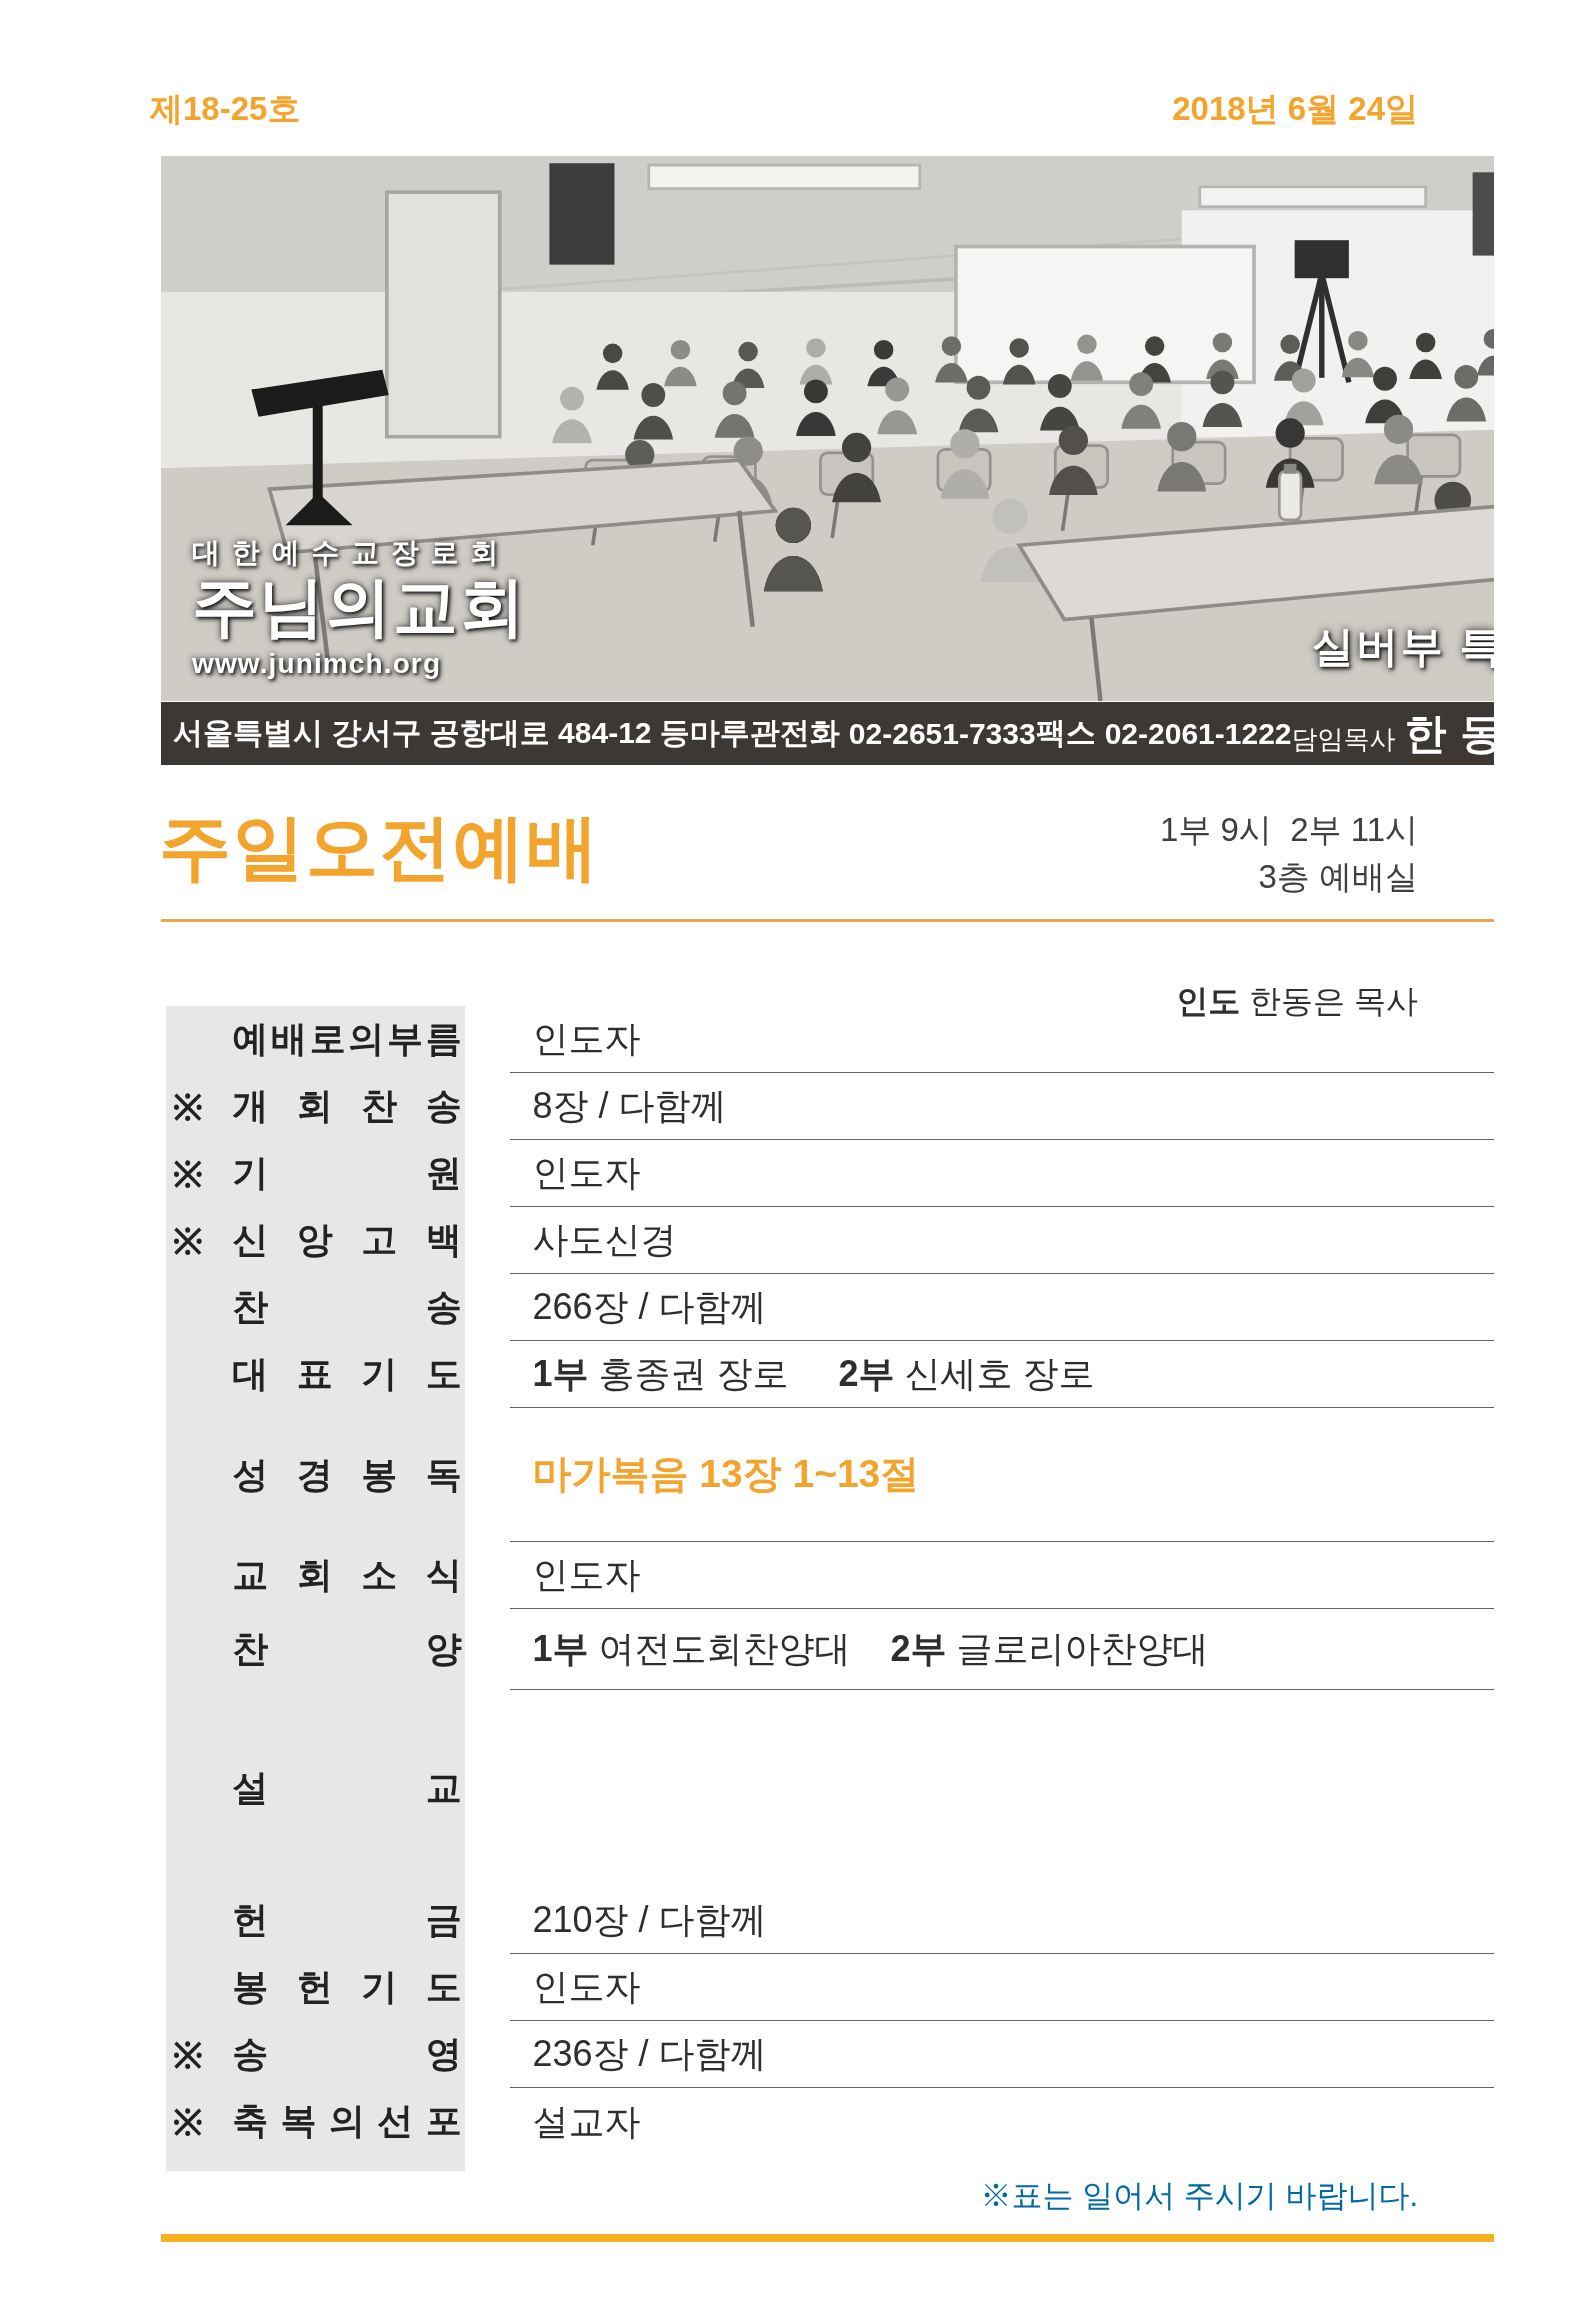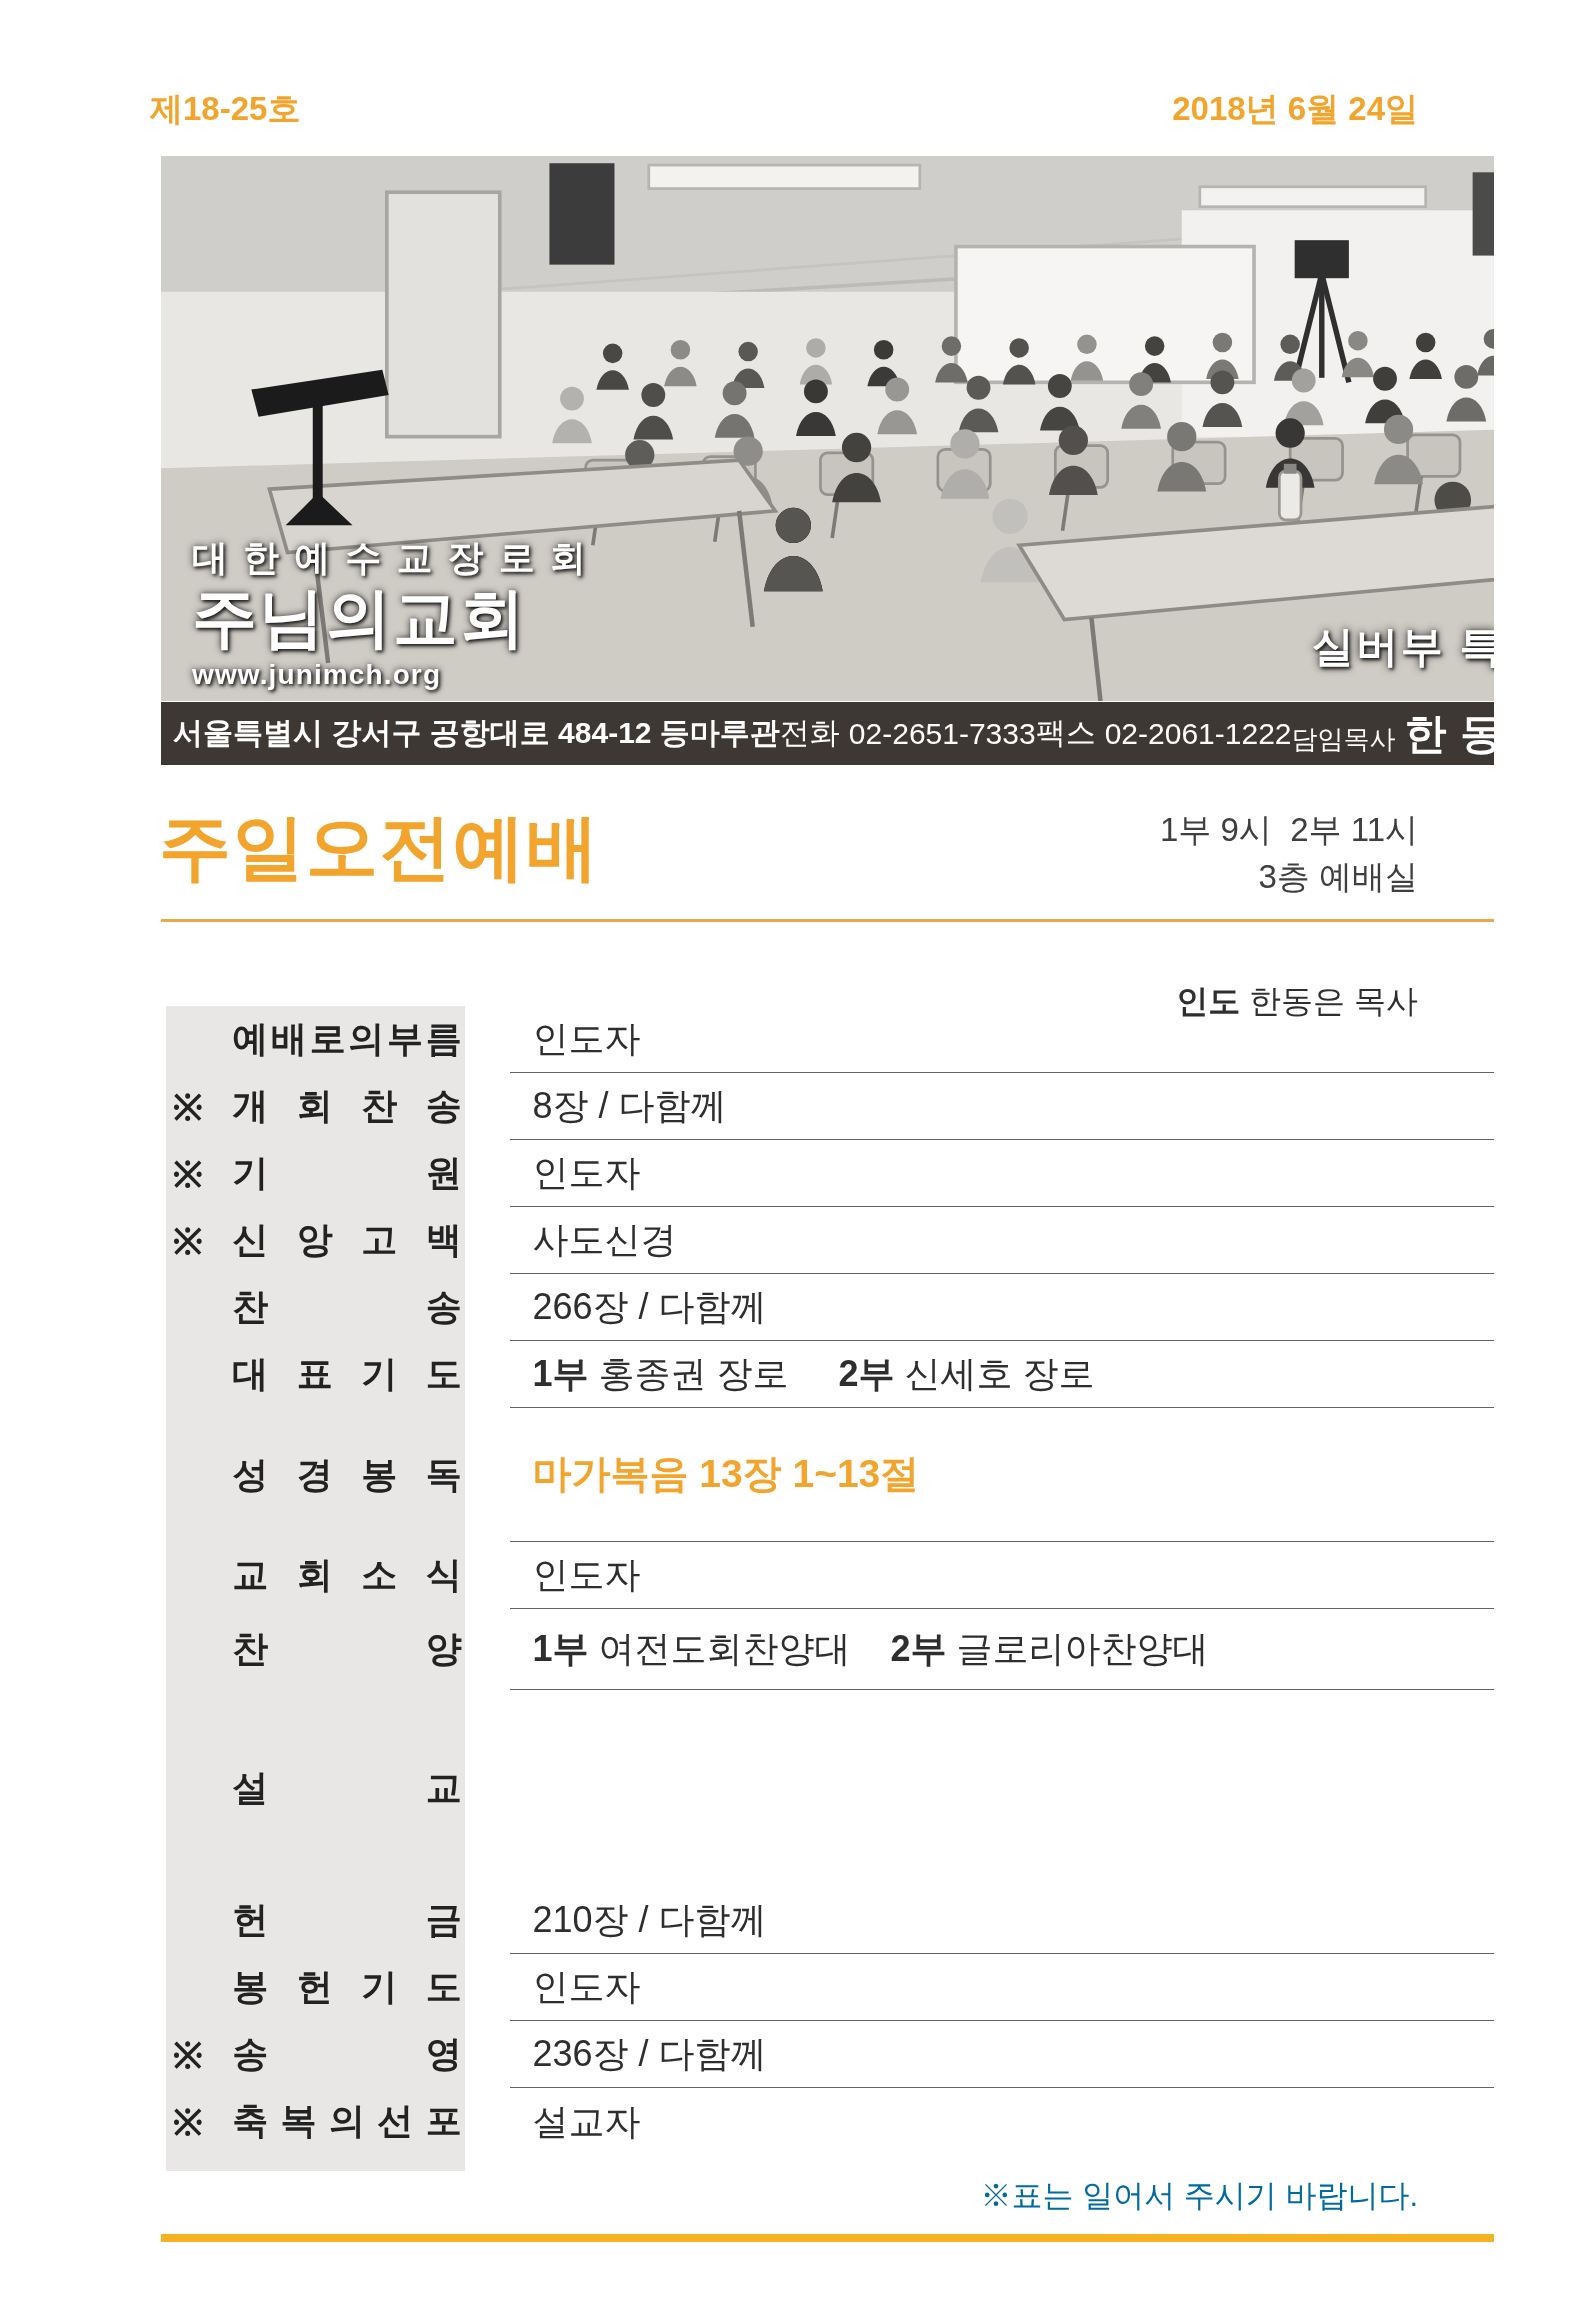--- a/index.html
+++ b/index.html
@@ -10,32 +10,32 @@
   }
   
   .issue-no{position:absolute; left:72px; top:87px; font-size:33px; font-weight:700; color:var(--accent);}
   .pub-date{position:absolute; right:76px; top:87px; font-size:33px; font-weight:700; color:var(--accent);}
 
   
   .photo-wrap{position:absolute; left:83px; top:156px; width:1411px; height:545px; overflow:hidden; background:#d9d7d4;}
   .photo-wrap svg{position:absolute; left:0; top:0; width:100%; height:100%;}
   .photo-logo{position:absolute; left:31px; top:378px; color:#ffffff;
     text-shadow:0 0 7.2px rgba(0,0,0,.75), 1.8px 1.8px 3.6px rgba(0,0,0,.8);}
-  .logo-denom{font-size:36px; font-weight:700; letter-spacing:0.42em; white-space:nowrap;}
+  .logo-denom{font-size:28px; font-weight:700; letter-spacing:0.42em; white-space:nowrap;}
   .logo-name{font-size:65px; font-weight:700; letter-spacing:0.03em; line-height:1.08; white-space:nowrap;}
   .logo-site{font-size:28px; font-weight:700; letter-spacing:0.04em; margin-top:5.4px;}
   .photo-caption{position:absolute; right:23.5px; top:463px; font-size:42px; font-weight:700; color:#ffffff;
     letter-spacing:0.06em; text-shadow:0 0 8.1px rgba(0,0,0,.85), 1.8px 1.8px 3.6px rgba(0,0,0,.85); white-space:pre;text-align:center;}
 
   
   .addr-bar{position:absolute; left:83px; top:702px; width:1411px; height:63px;
     background:var(--dark_bar); color:#ffffff; display:flex; align-items:center; justify-content:center;
     white-space:nowrap;}
   .addr-main{font-size:30px; font-weight:700;}
-  .addr-pair{font-size:30px; font-weight:400; display:flex; align-items:center; gap:9px;}
+  .addr-pair{font-size:30px; font-weight:700; display:flex; align-items:center; gap:9px;}
   .addr-pastor{display:flex; align-items:baseline; gap:9px;}
   .addr-pastor-label{font-size:26px; font-weight:400;}
   .addr-pastor-name{font-size:42px; font-weight:700; font-family:"Liberation Serif", serif; letter-spacing:0.04em; white-space:pre;}
 
   
   .svc-title{position:absolute; left:81px; top:800px; font-size:72px; font-weight:700;
     font-family:"DejaVu Serif", serif; color:var(--accent); letter-spacing:0.02em;}
   .svc-times{position:absolute; right:76px; top:807px; text-align:right; font-size:33px; color:#3f3f3f; line-height:1.42;margin-left:33px;}
   .title-rule{position:absolute; left:83px; top:919px; width:1404px; height:2.7px; background:var(--rule_orange);}
   .leader-line{position:absolute; right:76px; top:943px; font-size:32px; color:#2f2f2f; white-space:pre;}

